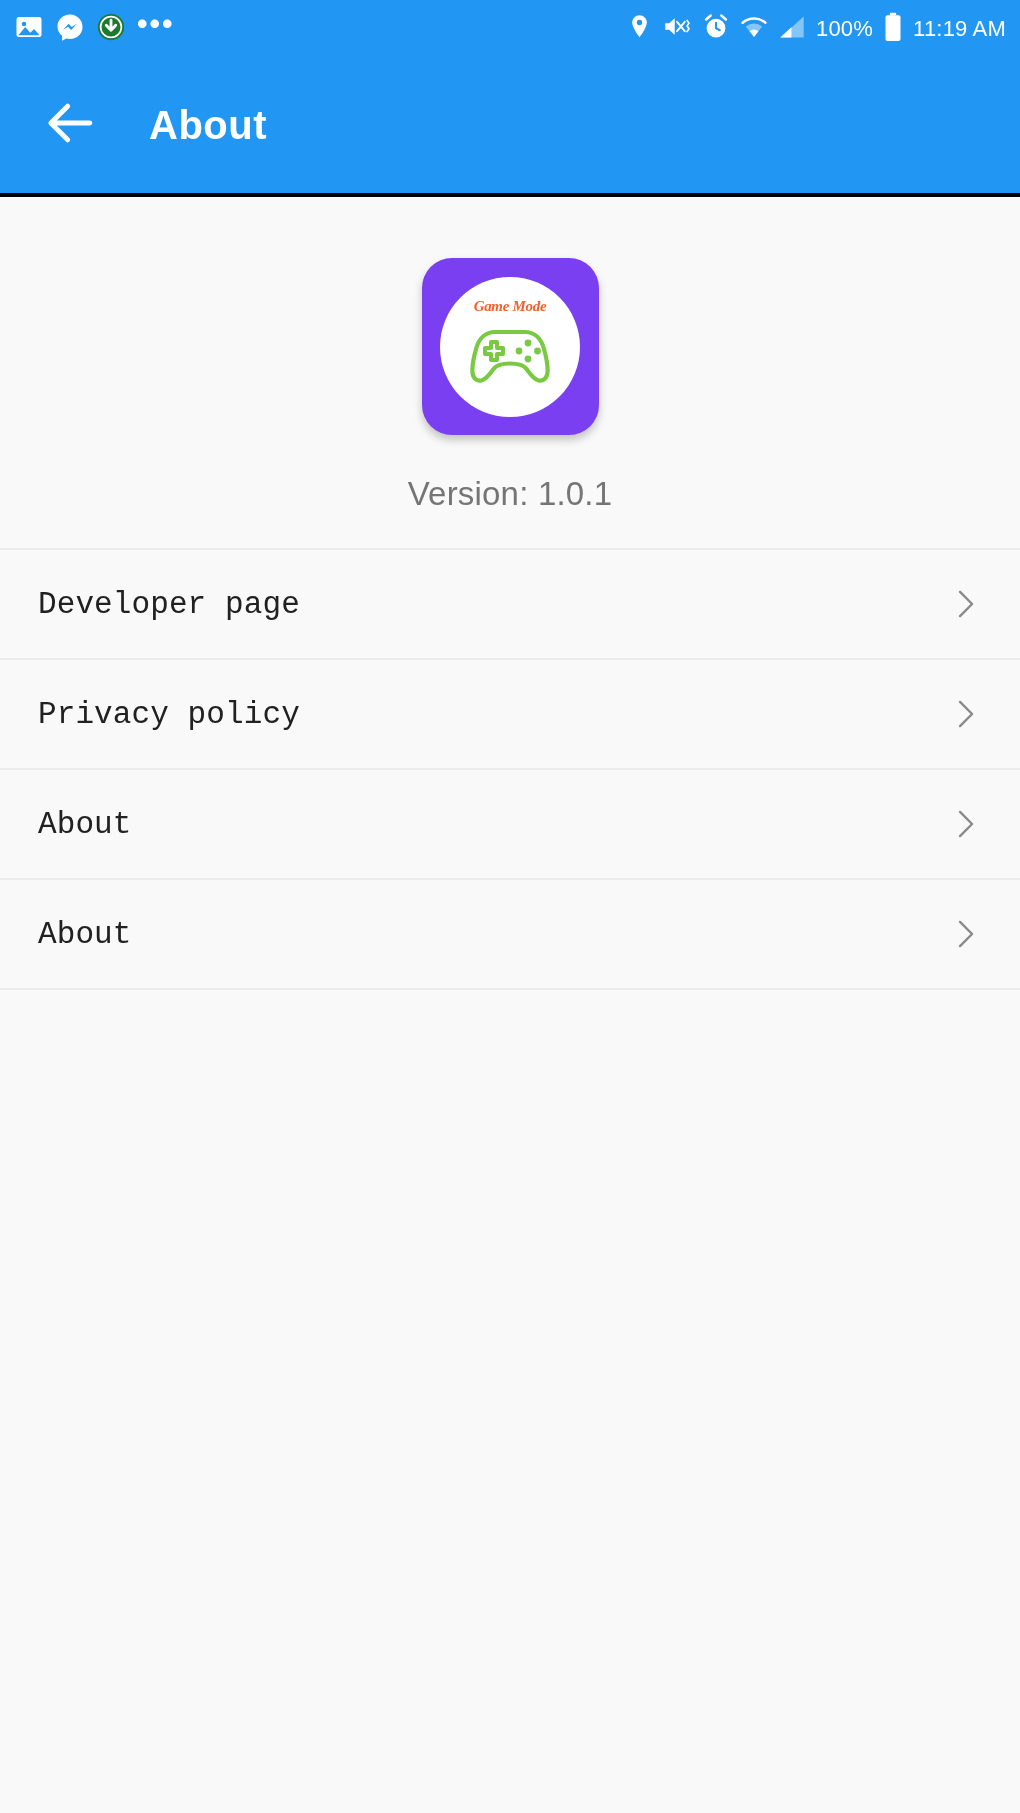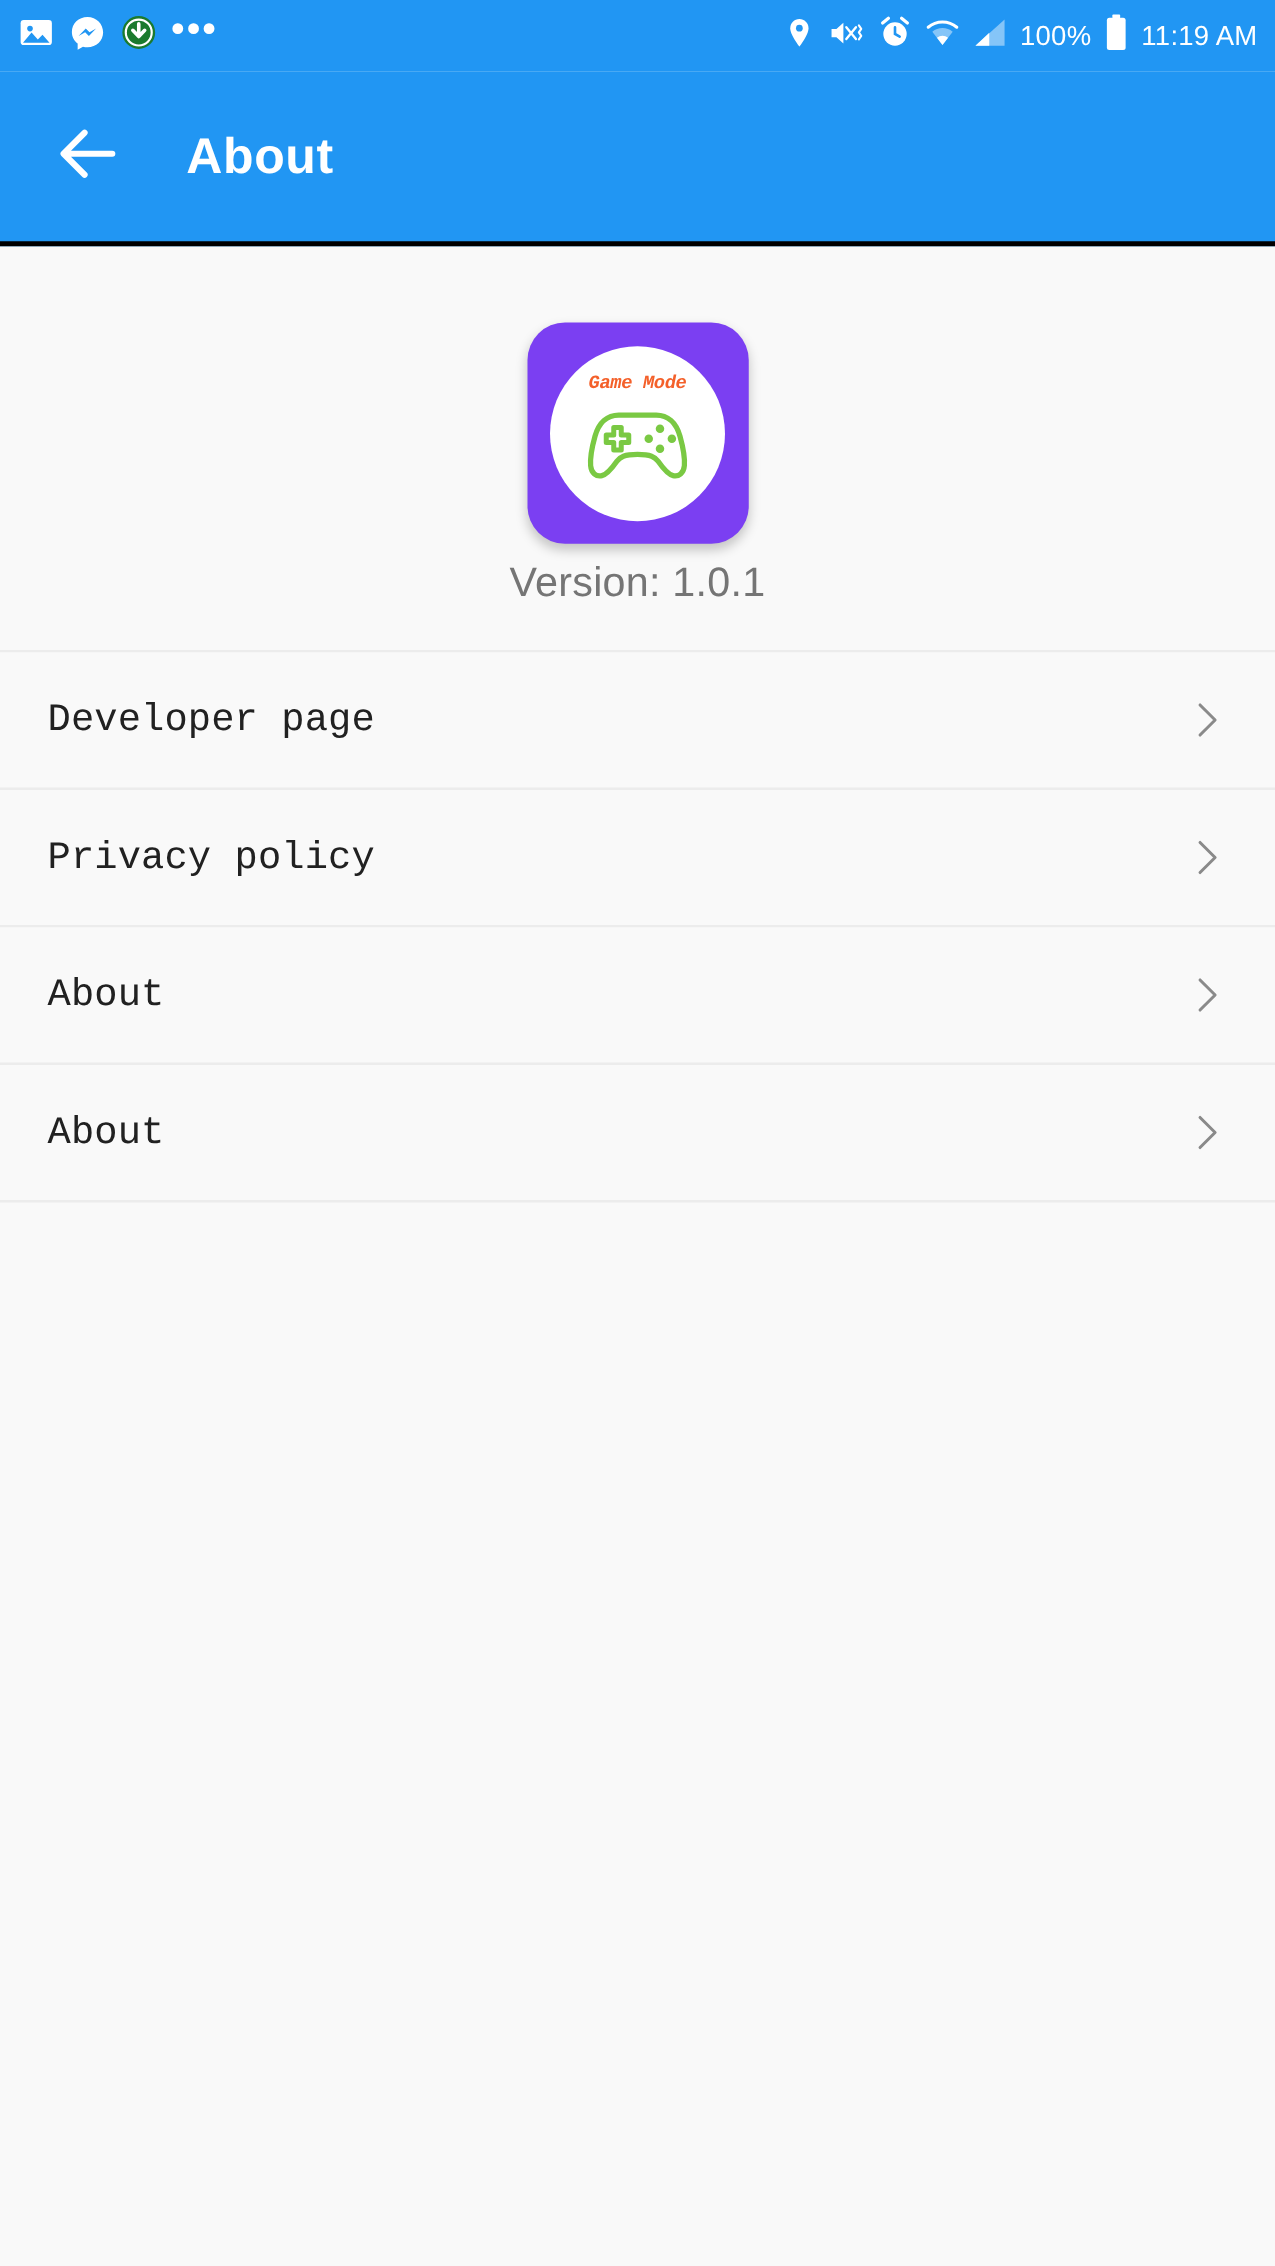--- a/index.html
+++ b/index.html
@@ -55,27 +55,27 @@
     box-shadow:0 5px 9px rgba(0,0,0,0.22);
     position:relative;
   }
   .icon-circle{
     width:140px; height:140px; border-radius:50%;
     background:#ffffff;
     display:flex; flex-direction:column; align-items:center;
     justify-content:flex-start; padding-top:22px;
   }
   .icon-wordmark{
-    font-family:Liberation Mono, monospace;
+    font-family:Liberation Serif, serif;
     font-size:15px; font-weight:700; font-style:italic;
     color:#F4602A; letter-spacing:-0.3px; line-height:1;
     white-space:nowrap;
   }
   .version-text{
-    margin-top:12px; font-size:33px; color:#757575; letter-spacing:0.2px;
+    margin-top:40px; font-size:33px; color:#757575; letter-spacing:0.2px;
   }
 
   
   .list{ margin-top:35px; border-top:2px solid #ececec; }
   .list-row{
     position:relative; height:110px;
     display:flex; align-items:center;
     padding:0 38px;
     border-bottom:2px solid #ececec;
     background:#f9f9f9; cursor:pointer;

